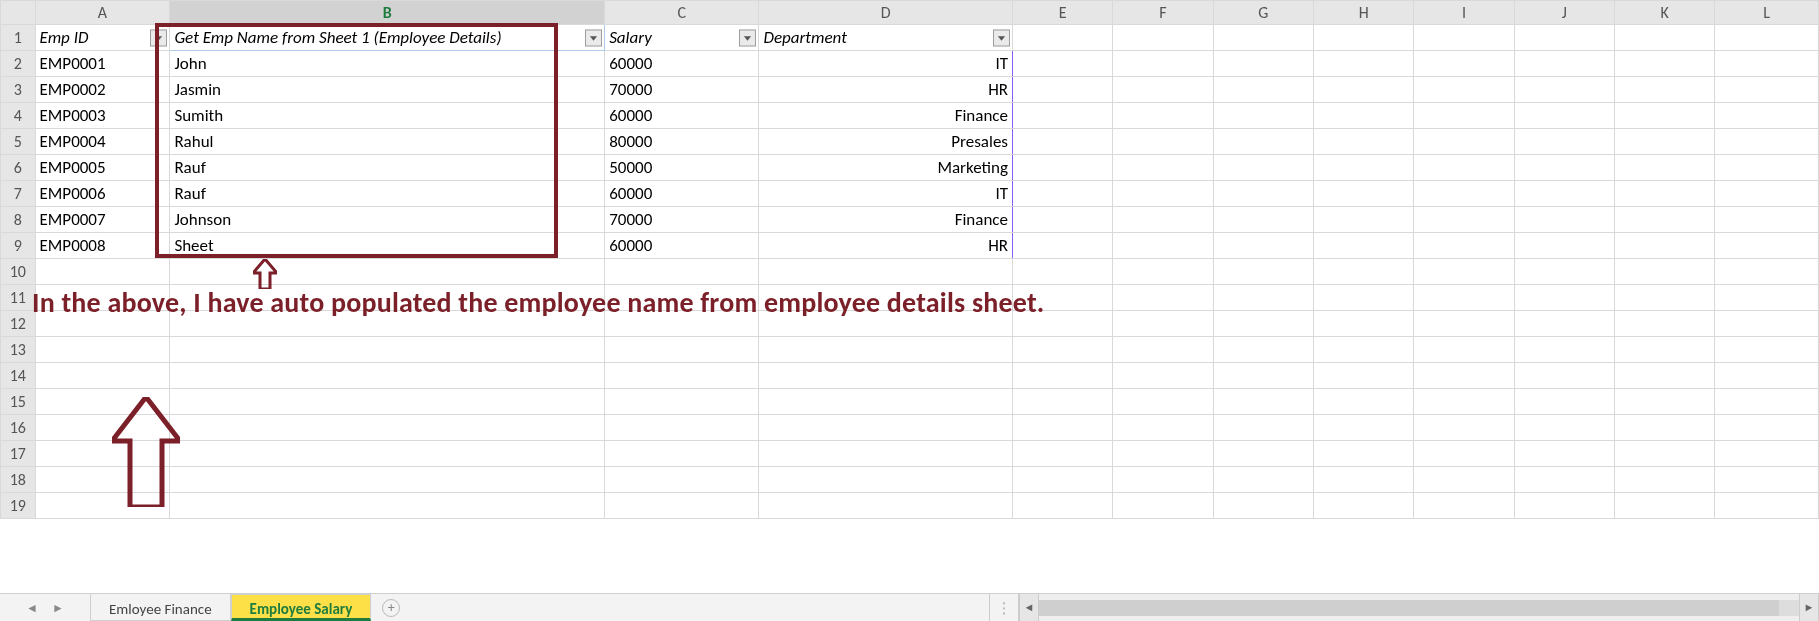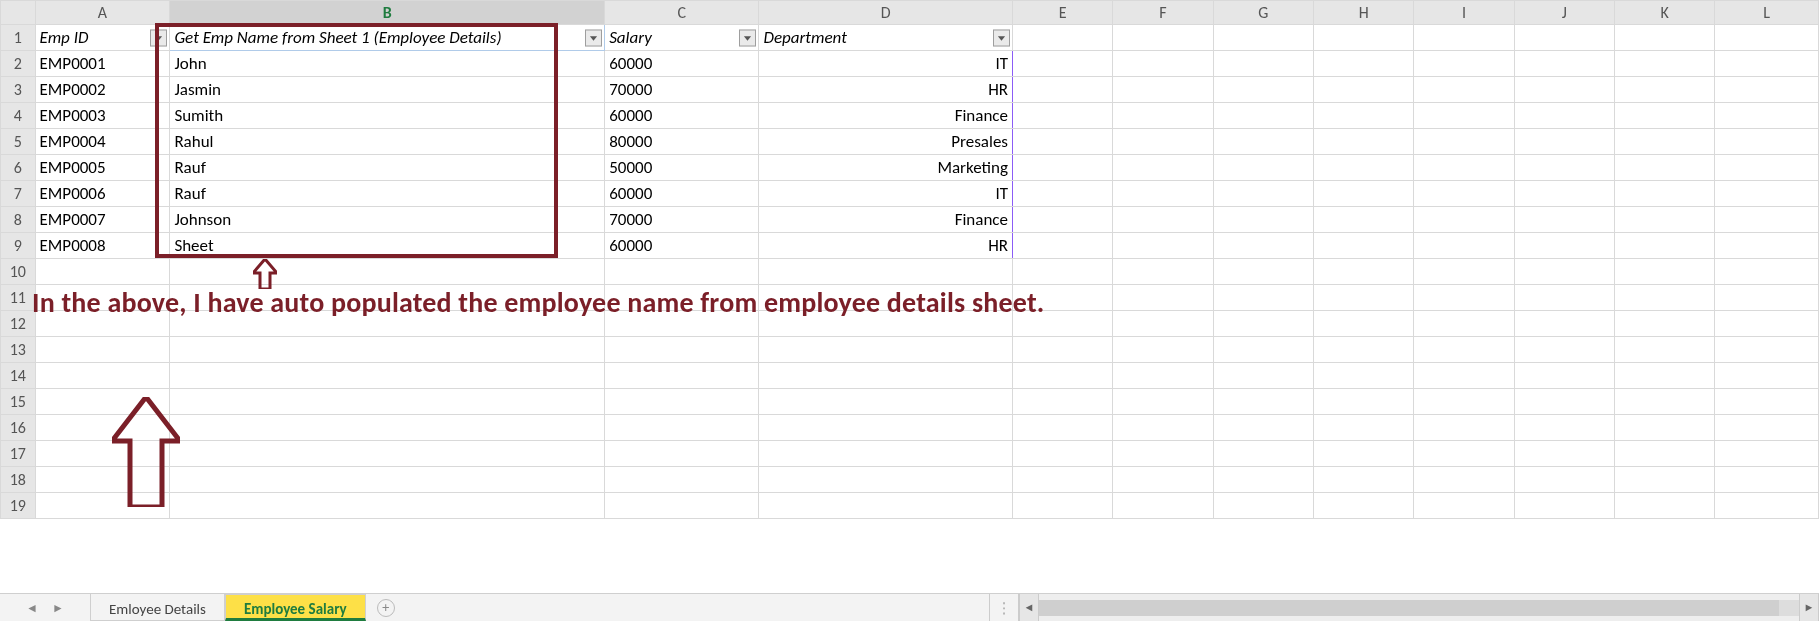--- a/index.html
+++ b/index.html
@@ -536,21 +536,21 @@
       <path d="M34 0 L68 44 L50 44 L50 110 L18 110 L18 44 L0 44 Z" fill="none" stroke="#7b1f28" stroke-width="5"></path>
     </svg>
 </div>
 
 <div class="tabbar">
   <div class="tabnav">
     <span class="nav-btn">◄</span>
     <span class="nav-btn">►</span>
   </div>
   <div id="tabs-host" style="display: flex;">
-      <div class="sheet-tab">Emloyee Details</div>
+      <div class="sheet-tab">Emloyee Finance</div>
       <div class="sheet-tab active">Employee Salary</div>
     </div>
   <div class="add-sheet">
       <div class="plus">+</div>
     </div>
   <div class="tab-spacer"></div>
   <div class="scroll-hdots">⋮</div>
   <div class="hscroll">
     <div class="btn">◄</div>
     <div class="track">

